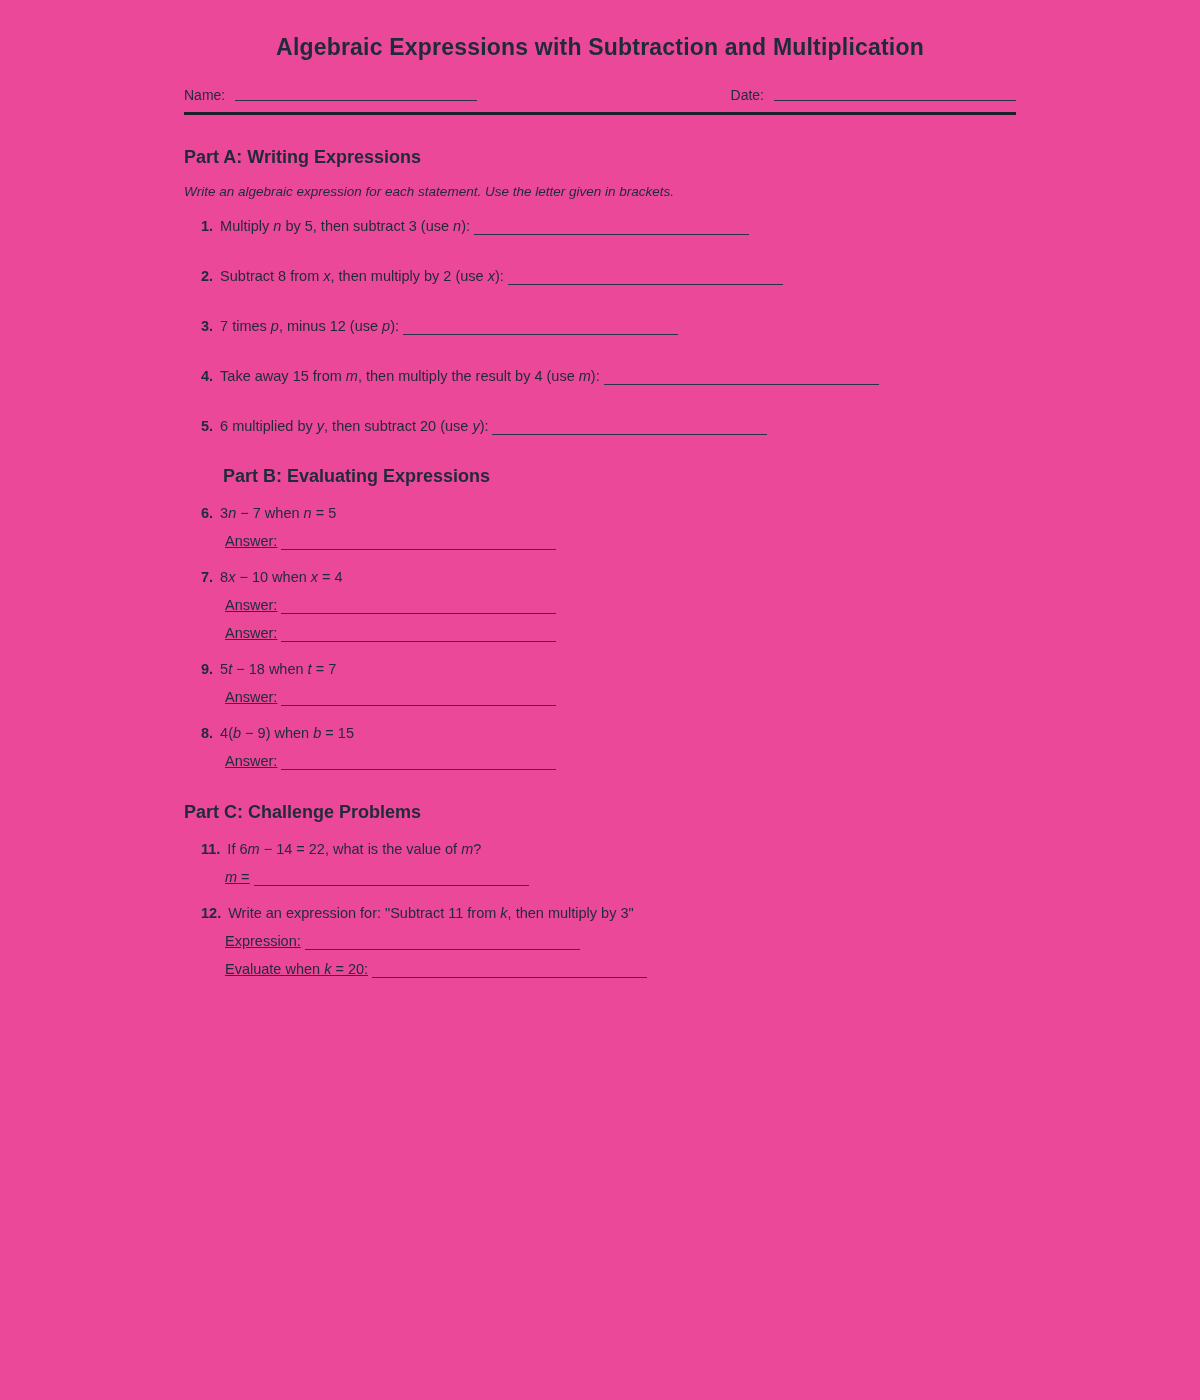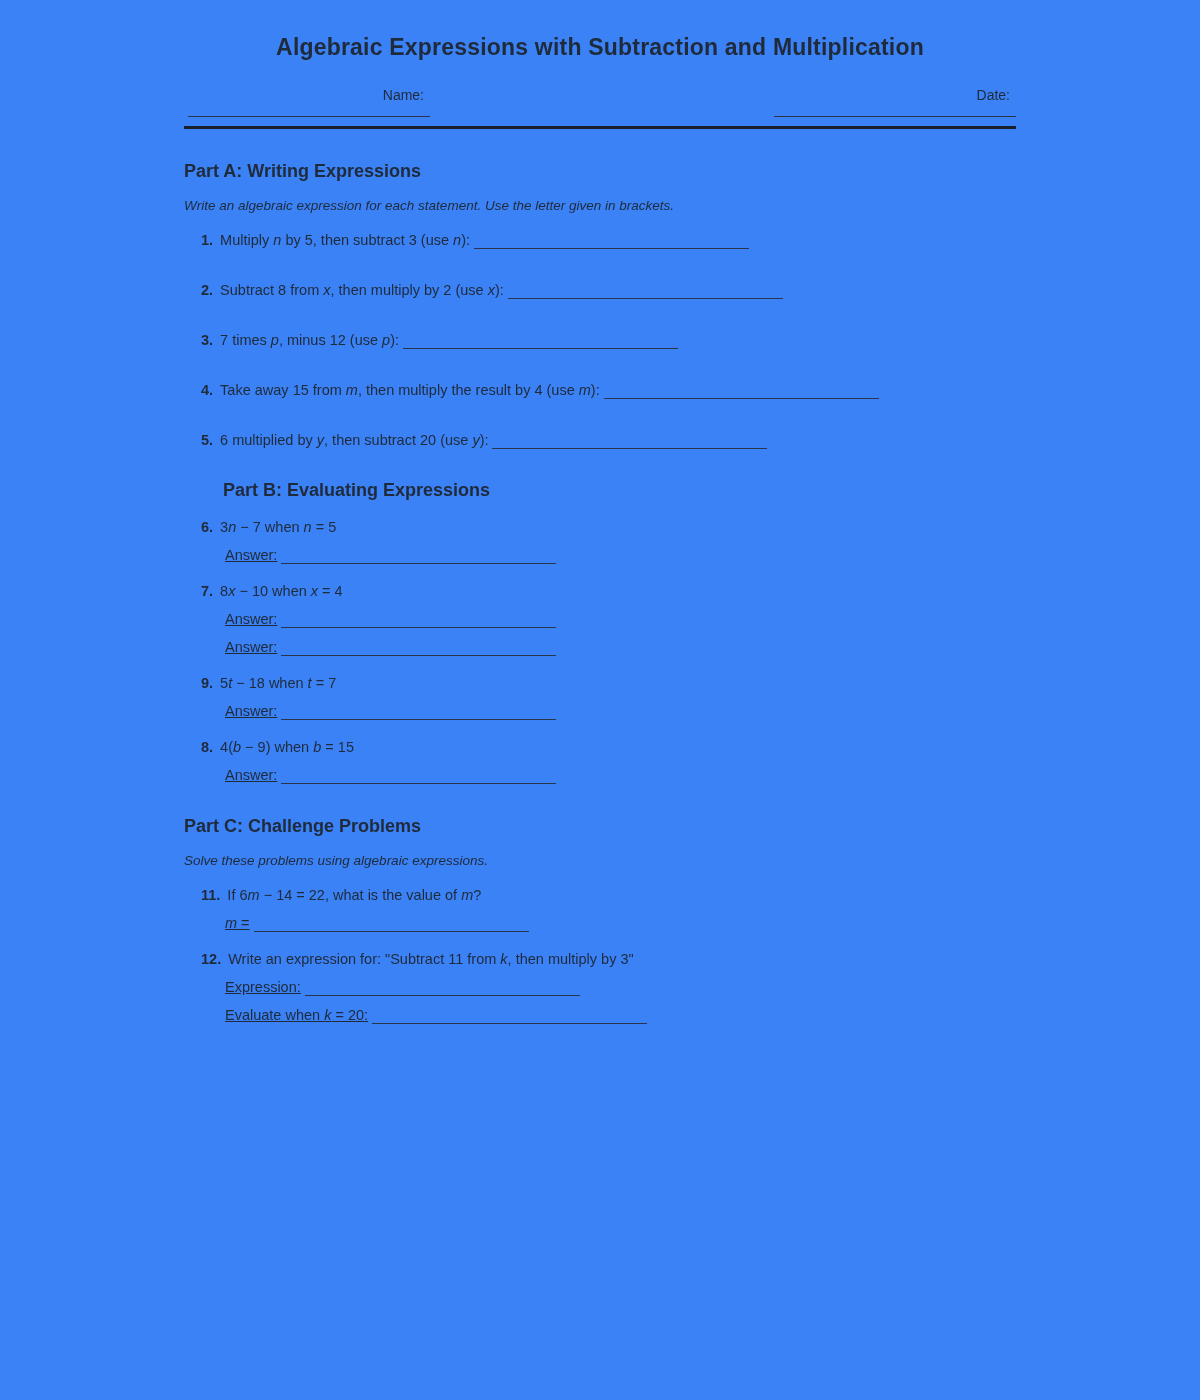--- a/index.html
+++ b/index.html
@@ -1,36 +1,36 @@
 <!DOCTYPE html>
 <html><head>
 <meta charset="utf-8">
 <style>
   * { margin:0; padding:0; box-sizing:border-box; }
   html,body { background:#ffffff; }
   .page {
     position:relative;
     width:1200px; height:1400px;
-    background:#3b82f6;
+    background:#ec4899;
     font-family:"Liberation Sans", sans-serif;
     color:#1f2a3a;
   }
   .content { padding:0 184px; }
   .title {
     padding-top:34px;
     font-size:23px; font-weight:bold;
     text-align:center;
     letter-spacing:0.2px;
   }
   .meta-row {
     margin-top:26px;
     display:flex; justify-content:space-between; align-items:baseline;
     font-size:14px;
   }
-  .meta-group { display:flex; align-items:flex-end;flex-direction:column; }
+  .meta-group { display:flex; align-items:flex-start; }
   .meta-label { margin-right:6px; }
   .rule {
     margin-top:9px;
     border:none; border-top:3px solid #1a1f29;
     height:0;
   }
   .section-heading {
     font-size:18px; font-weight:bold;
     line-height:21px;
   }
@@ -134,21 +134,20 @@
     </div>
 
     <div class="item-line gap-lg">
       <span class="num">8.</span><span><span>4(</span><i>b</i><span> − 9) when </span><i>b</i><span> = 15</span></span>
     </div>
     <div class="sub-line">
       <span>Answer:</span><span class="blank w275"></span>
     </div>
 
     <div class="section-heading h-partc">Part C: Challenge Problems</div>
-    <div class="instruction">Solve these problems using algebraic expressions.</div>
 
     <div class="item-line first">
       <span class="num">11.</span><span><span>If 6</span><i>m</i><span> − 14 = 22, what is the value of </span><i>m</i><span>?</span></span>
     </div>
     <div class="sub-line">
       <span><i>m</i><span> =</span></span><span class="blank w275"></span>
     </div>
 
     <div class="item-line gap-lg">
       <span class="num">12.</span><span><span>Write an expression for: "Subtract 11 from </span><i>k</i><span>, then multiply by 3"</span></span>

